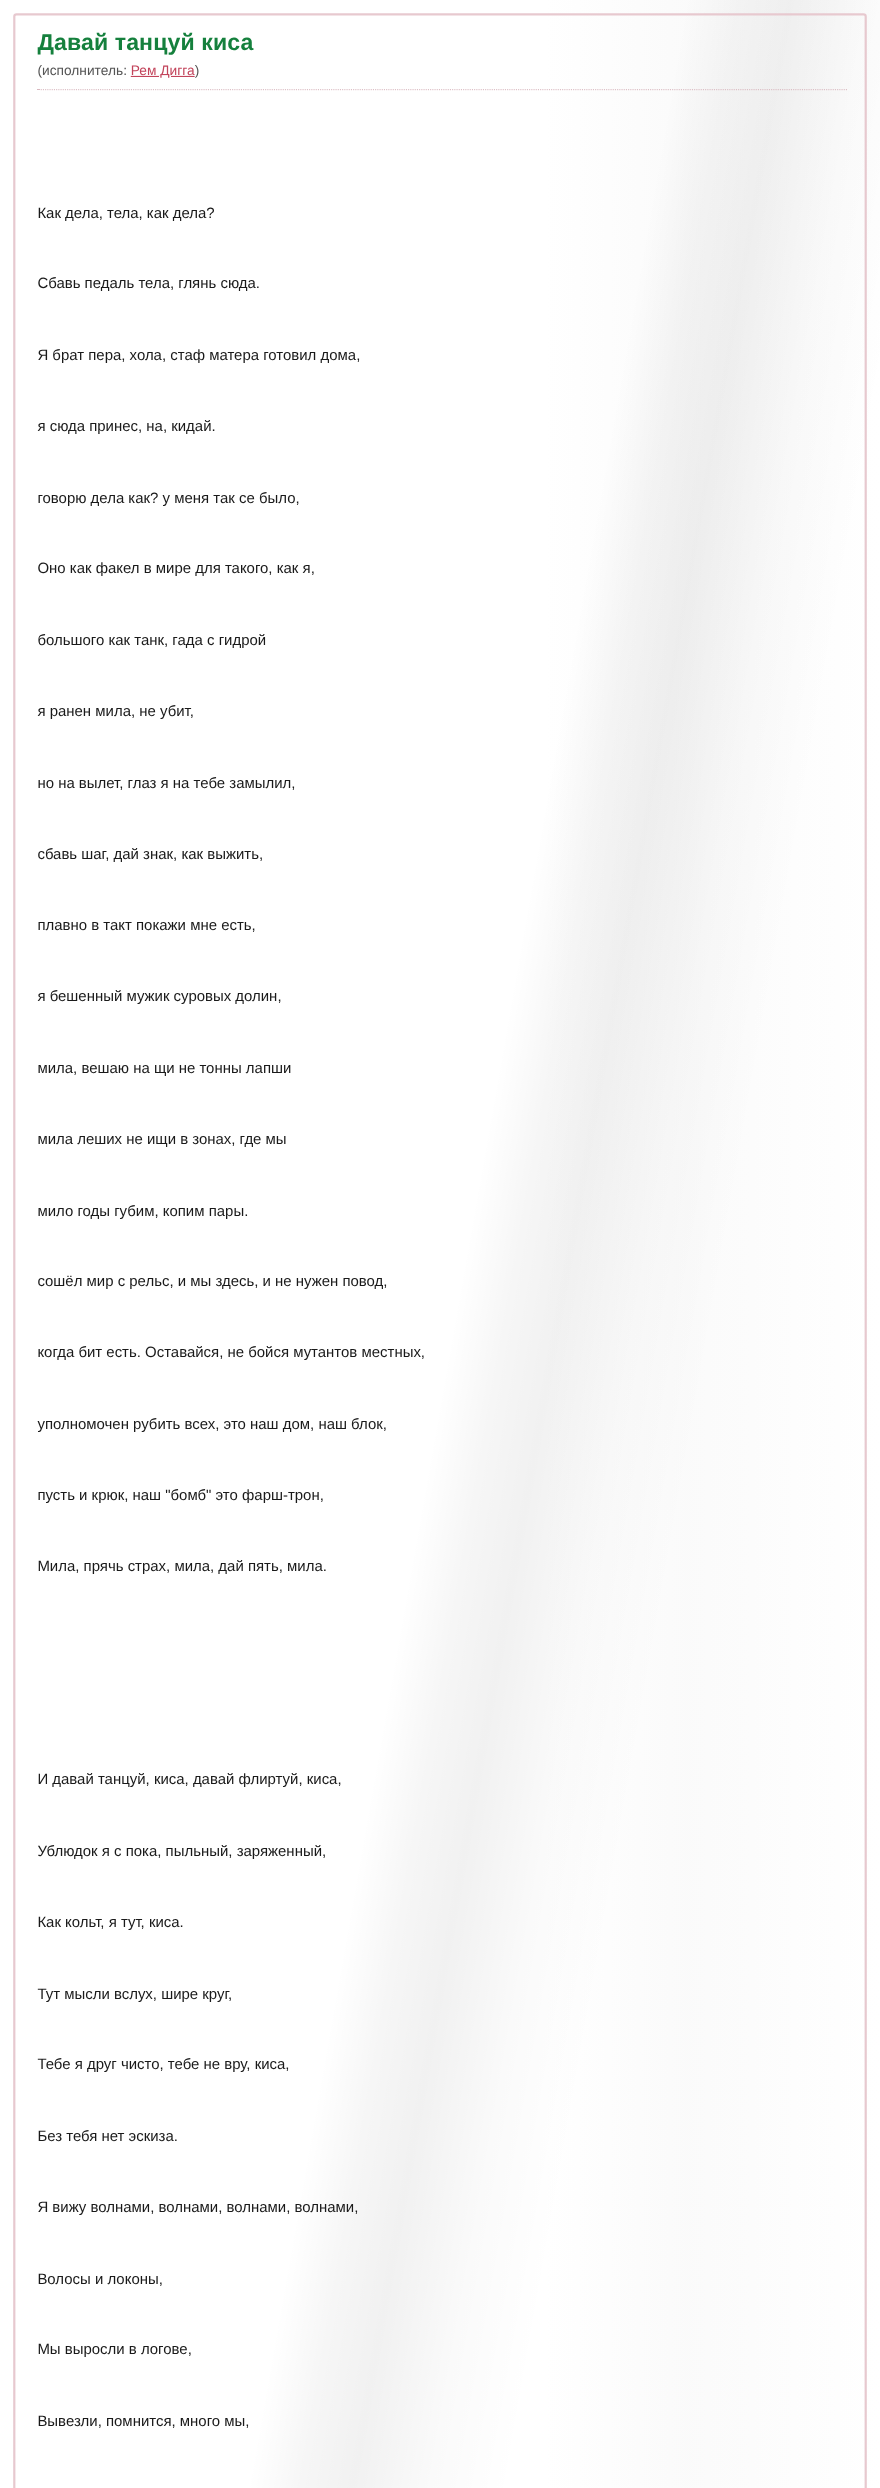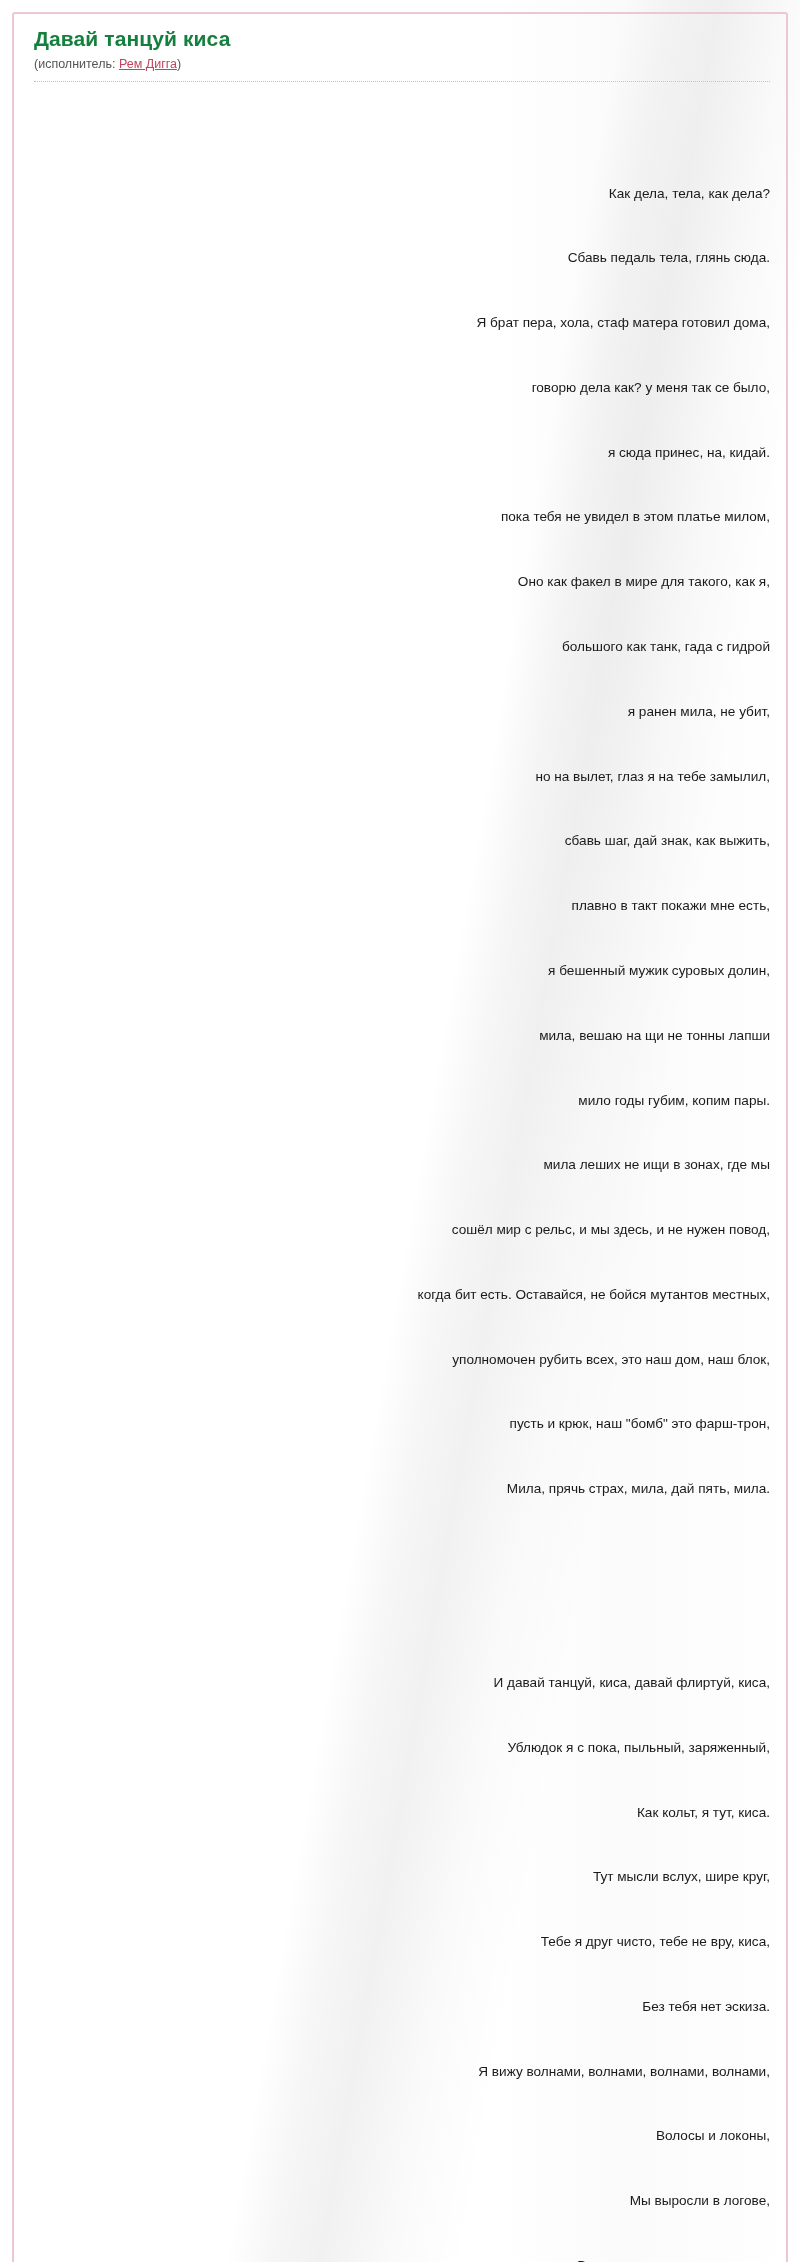--- a/index.html
+++ b/index.html
@@ -82,21 +82,20 @@
     word-wrap: break-word;
   }
   .stanza {
     margin: 0 0 21px 0;
   }
   .stanza:last-child {
     margin-bottom: 0;
   }
   .line {
     display: block;
-    text-align: right;
   }
 </style>
 </head>
 <body>
 
 <div class="page">
   <div class="bg-sheen"></div>
   <div class="frame"></div>
 
   <div class="content">
@@ -104,33 +103,32 @@
 
     <div class="artist-line"><span>(исполнитель: </span><span class="artist-link">Рем Дигга</span><span>)</span></div>
 
     <hr class="divider">
 
     <div class="lyrics">
       <p class="stanza">
         <span class="line">Как дела, тела, как дела?</span>
         <span class="line">Сбавь педаль тела, глянь сюда.</span>
         <span class="line">Я брат пера, хола, стаф матера готовил дома,</span>
+        <span class="line">я сюда принес, на, кидай.</span>
         <span class="line">говорю дела как? у меня так се было,</span>
-        <span class="line">я сюда принес, на, кидай.</span>
-        <span class="line">пока тебя не увидел в этом платье милом,</span>
         <span class="line">Оно как факел в мире для такого, как я,</span>
         <span class="line">большого как танк, гада с гидрой</span>
         <span class="line">я ранен мила, не убит,</span>
         <span class="line">но на вылет, глаз я на тебе замылил,</span>
         <span class="line">сбавь шаг, дай знак, как выжить,</span>
         <span class="line">плавно в такт покажи мне есть,</span>
         <span class="line">я бешенный мужик суровых долин,</span>
         <span class="line">мила, вешаю на щи не тонны лапши</span>
+        <span class="line">мила леших не ищи в зонах, где мы</span>
         <span class="line">мило годы губим, копим пары.</span>
-        <span class="line">мила леших не ищи в зонах, где мы</span>
         <span class="line">сошёл мир с рельс, и мы здесь, и не нужен повод,</span>
         <span class="line">когда бит есть. Оставайся, не бойся мутантов местных,</span>
         <span class="line">уполномочен рубить всех, это наш дом, наш блок,</span>
         <span class="line">пусть и крюк, наш "бомб" это фарш-трон,</span>
         <span class="line">Мила, прячь страх, мила, дай пять, мила.</span>
       </p>
 
       <p class="stanza">
         <span class="line">И давай танцуй, киса, давай флиртуй, киса,</span>
         <span class="line">Ублюдок я с пока, пыльный, заряженный,</span>

